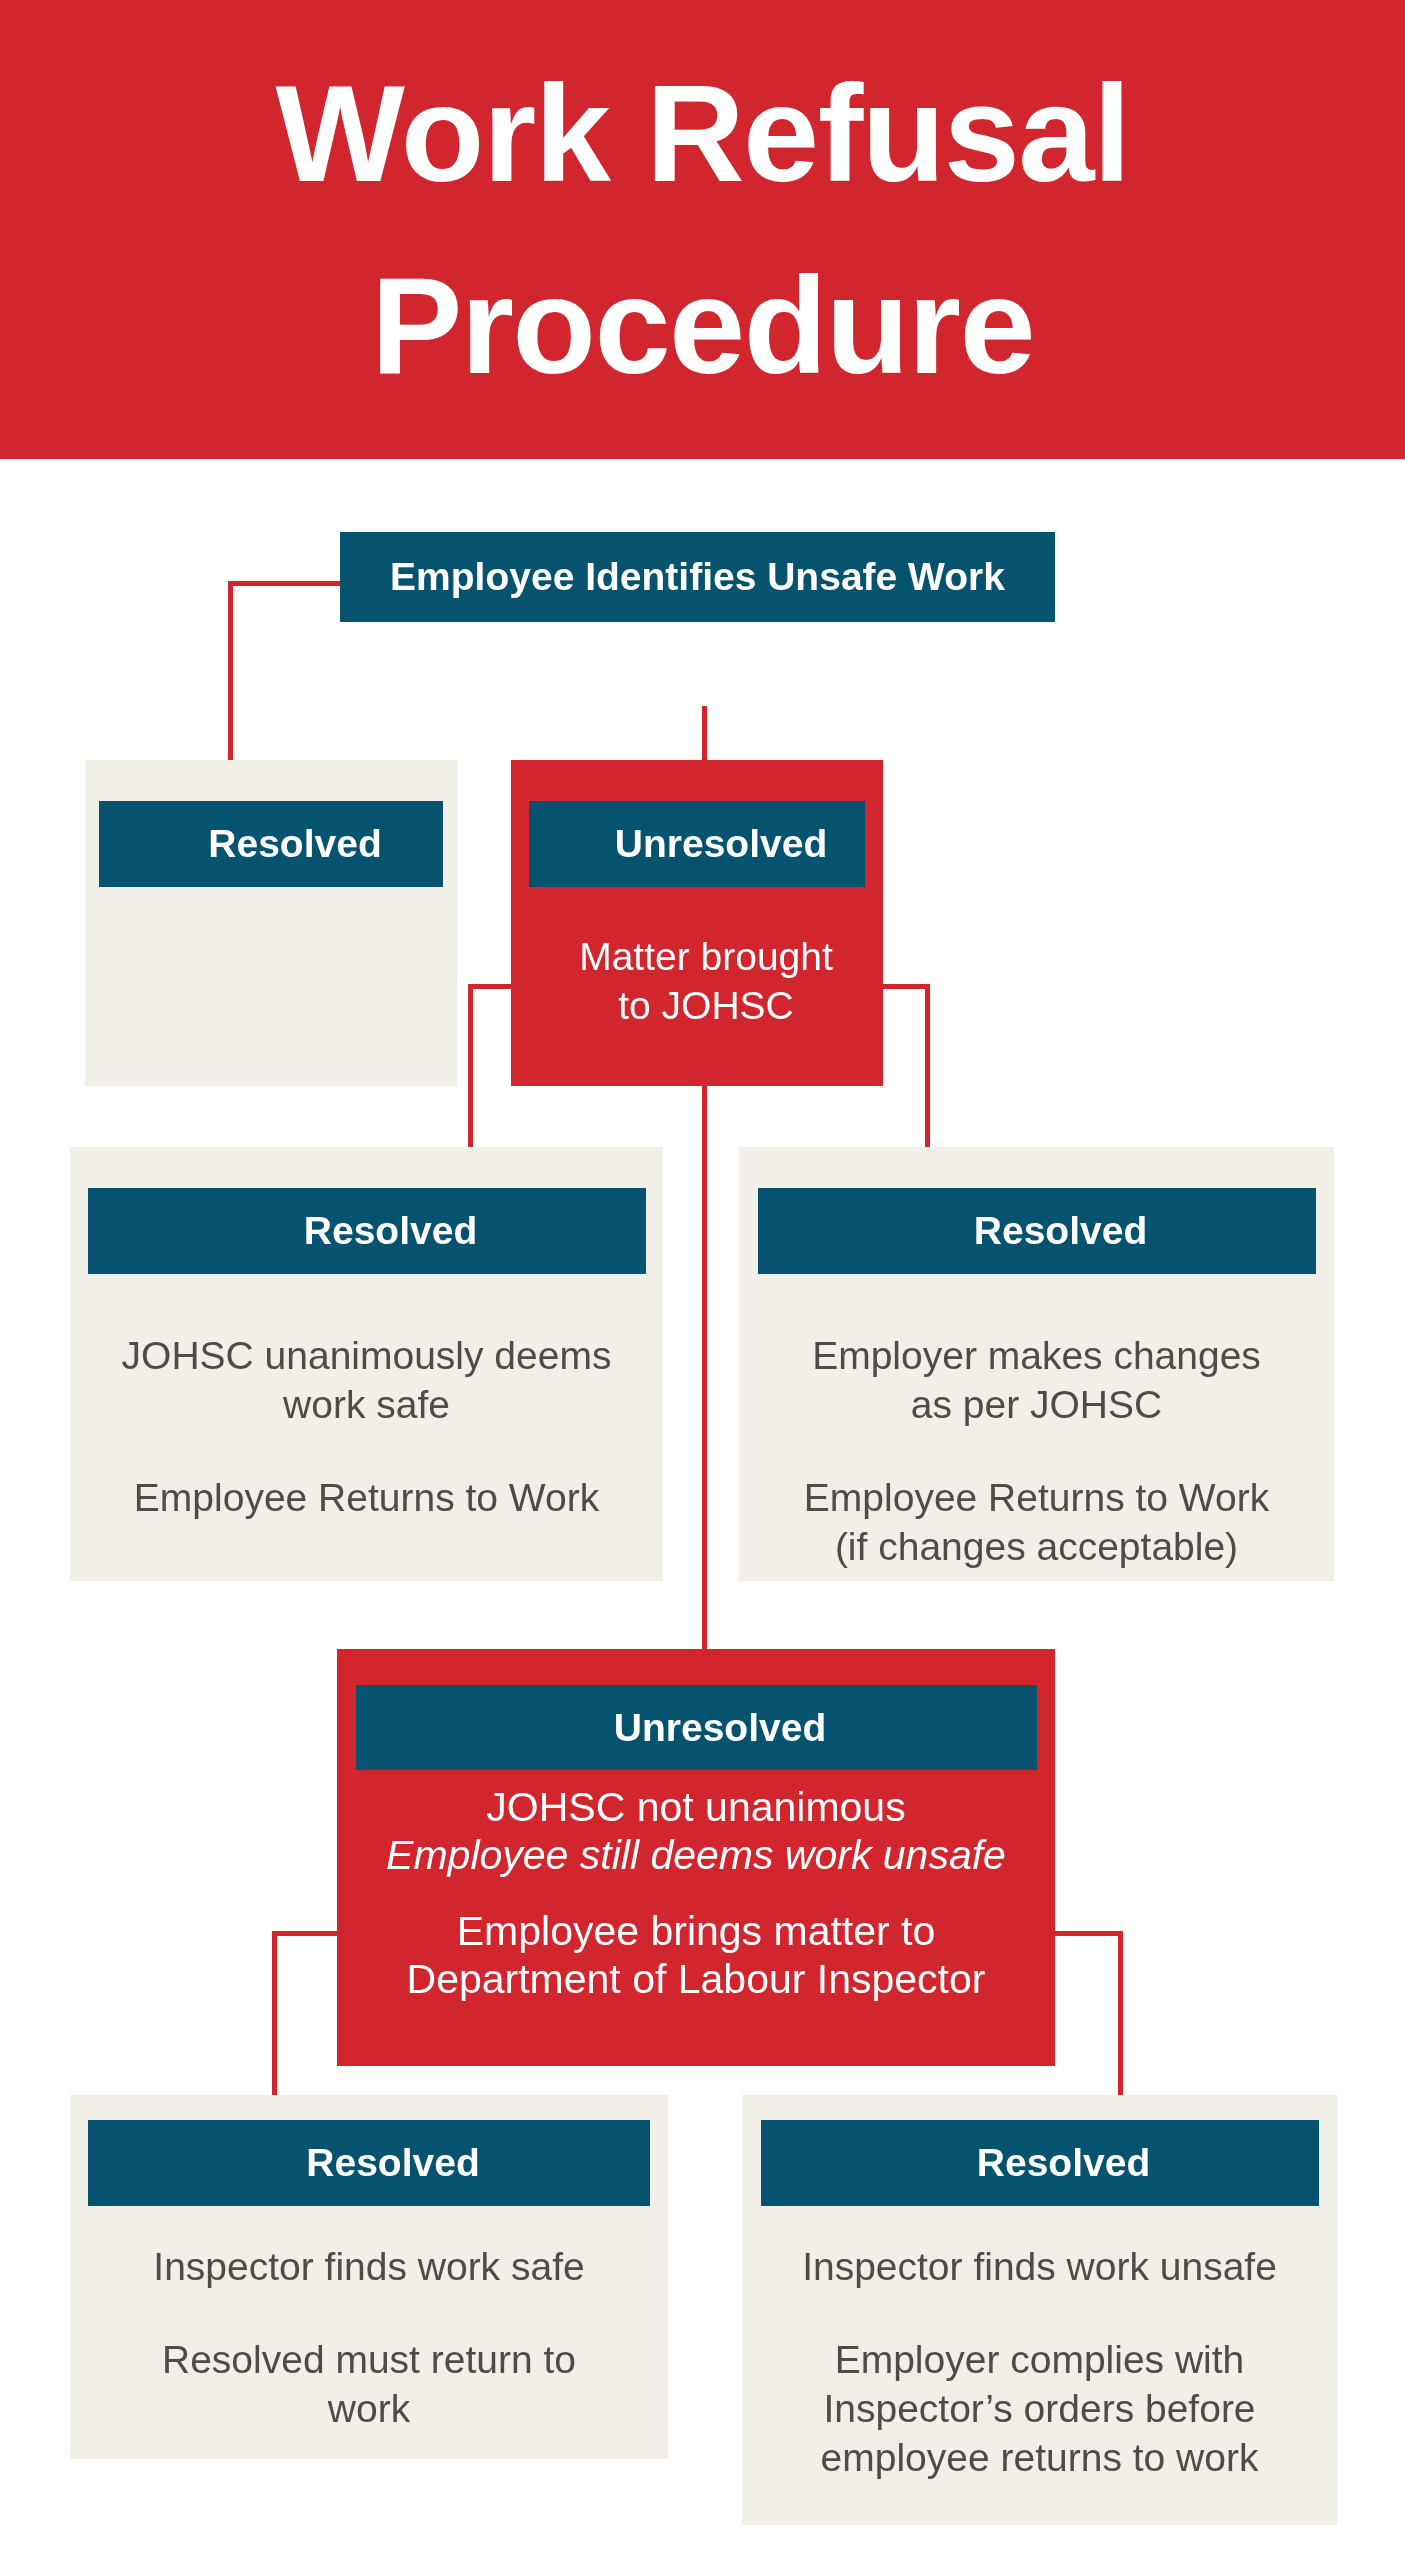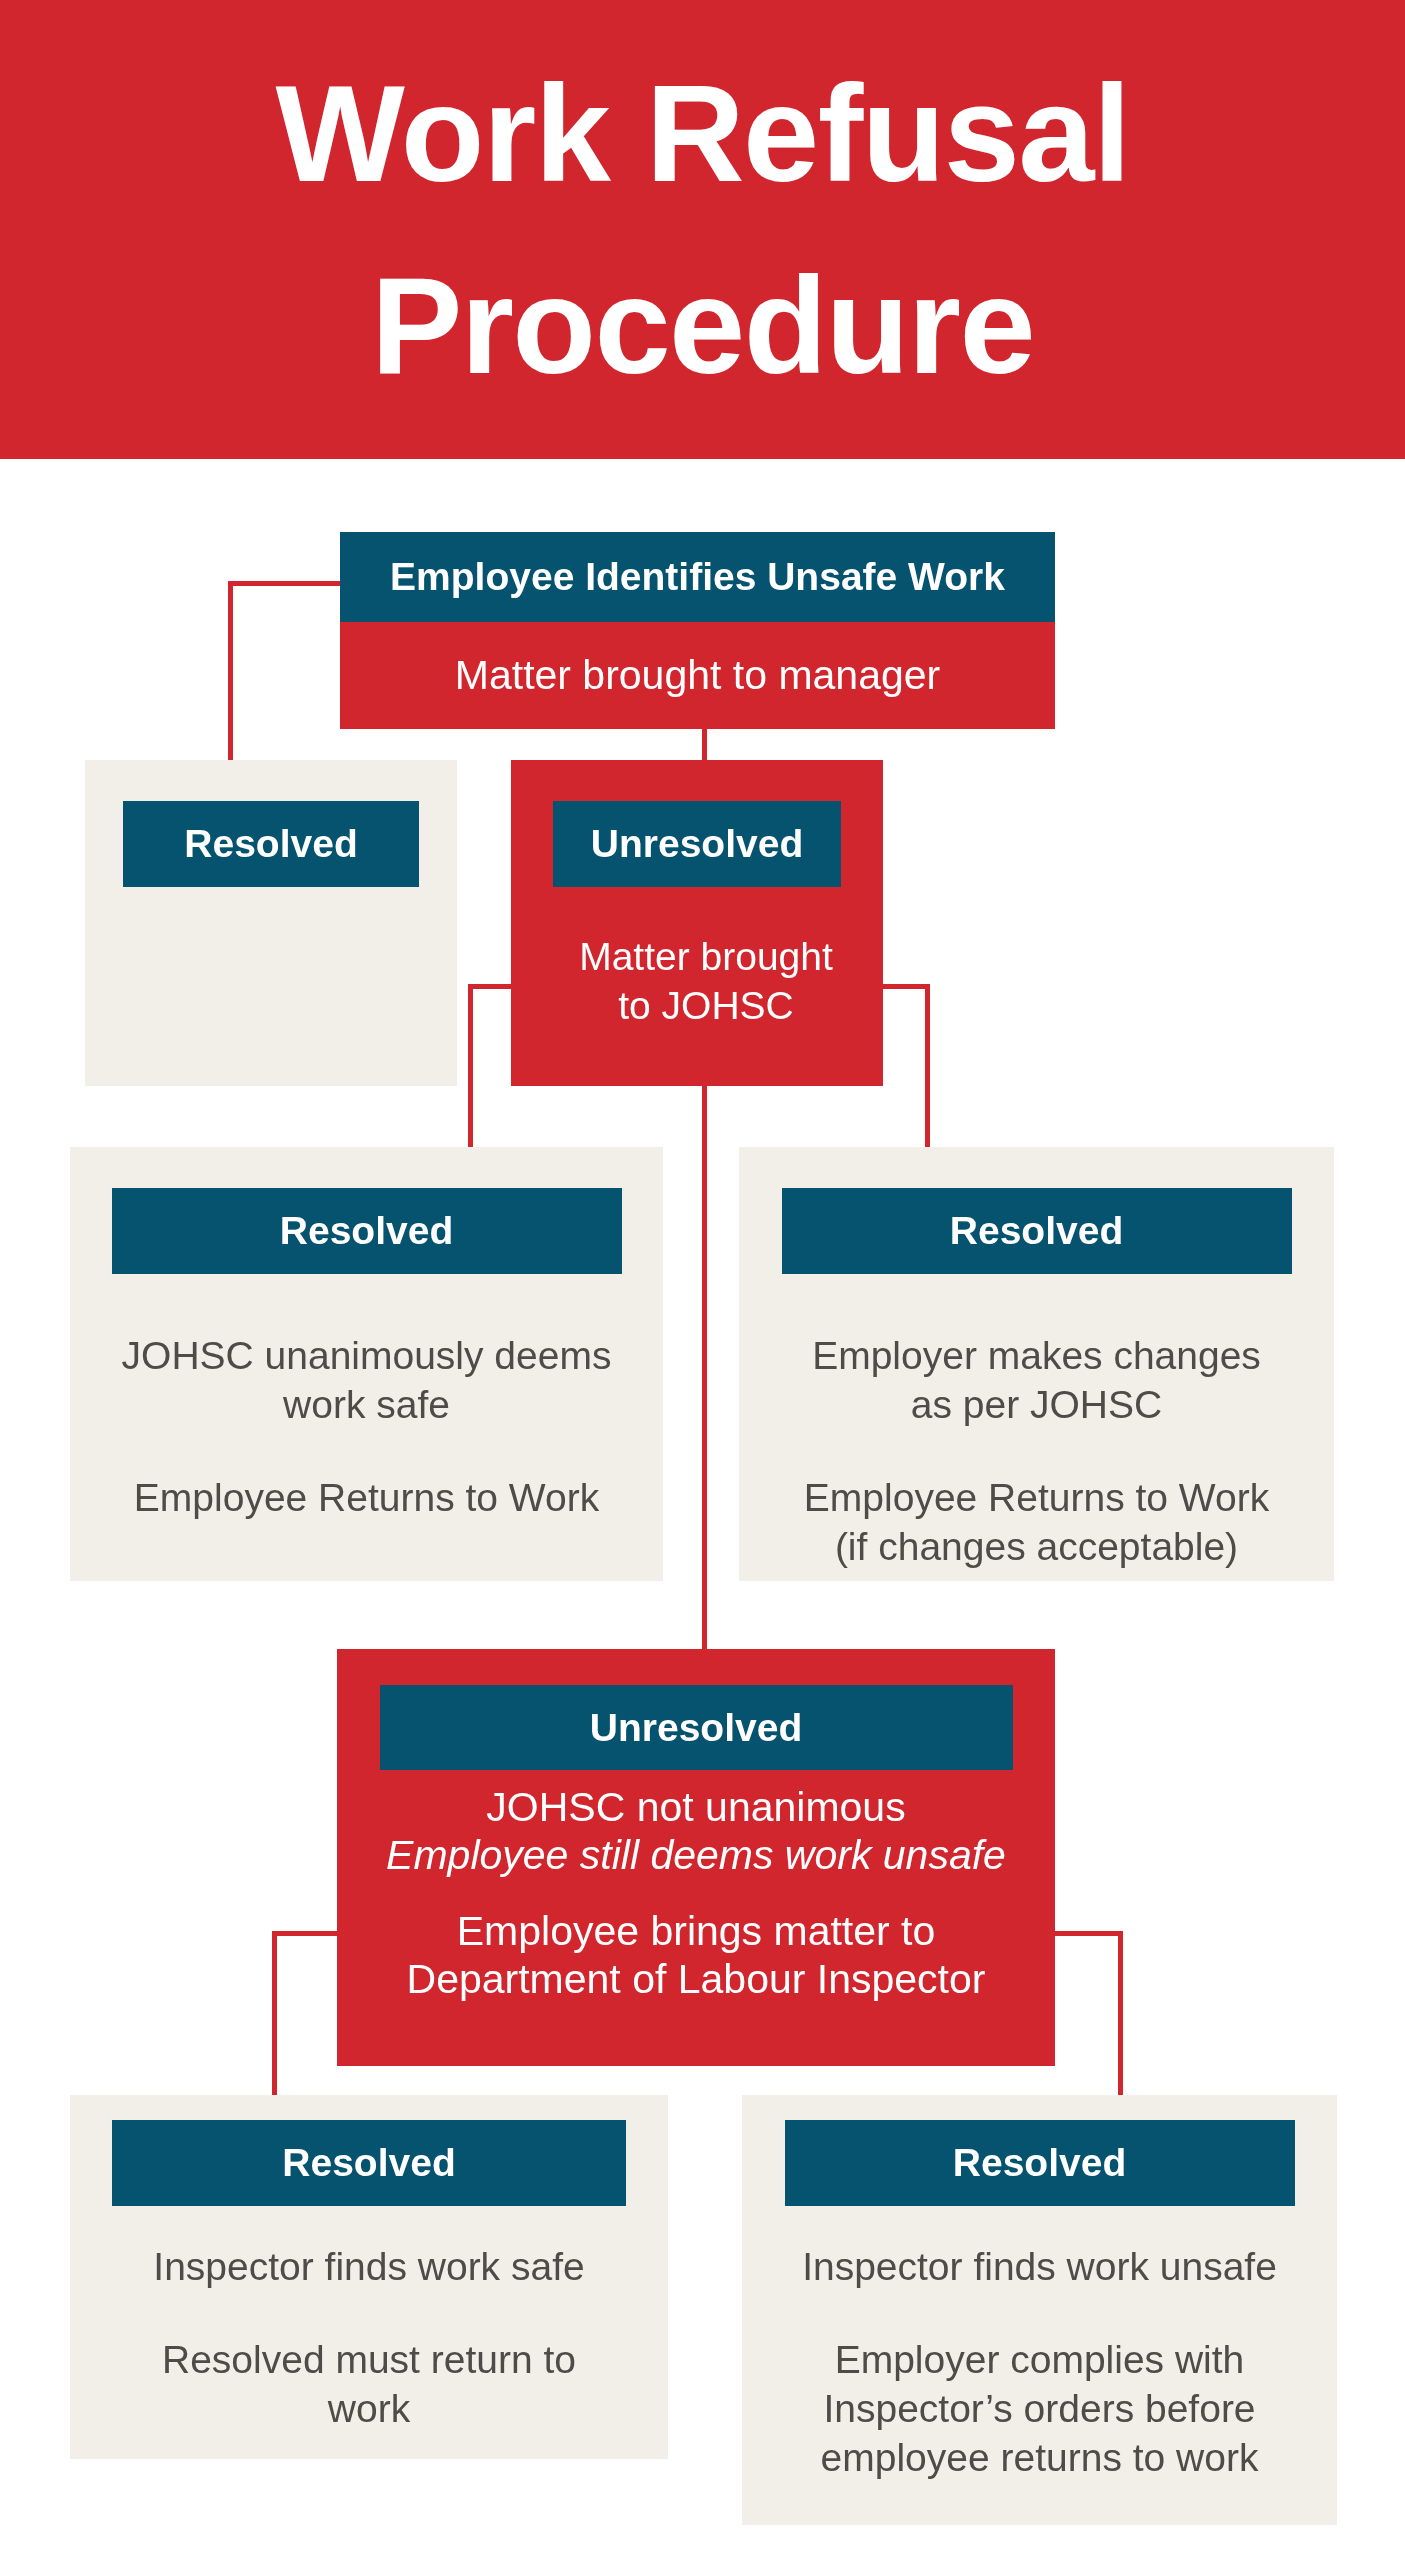--- a/index.html
+++ b/index.html
@@ -39,20 +39,21 @@
   
   .box-cream{background:var(--cream);}
   .box-red{background:var(--red);}
   .badge{
     background:var(--teal);
     color:var(--white);
     font-weight:bold;
     display:flex;align-items:center;justify-content:center;
     margin-left:auto;margin-right:auto;
     font-size:39px;
+    padding-left:48px;
   }
   .body-text{
     text-align:center;
     white-space:pre-line;
     color:var(--gray);
     font-size:39px;
     line-height:49px;
   }
   .on-red{color:var(--white);}
 
@@ -121,21 +122,20 @@
   <div class="abs line" style="left:882px;top:984px;width:48px;height:4.7px;"></div>
   <div class="abs line" style="left:925px;top:984px;width:4.7px;height:164px;"></div>
   <div class="abs line" style="left:702px;top:1083px;width:4.7px;height:567px;"></div>
   <div class="abs line" style="left:272px;top:1931px;width:66px;height:4.7px;"></div>
   <div class="abs line" style="left:272px;top:1931px;width:4.7px;height:165px;"></div>
   <div class="abs line" style="left:1055px;top:1931px;width:68px;height:4.7px;"></div>
   <div class="abs line" style="left:1118px;top:1931px;width:4.7px;height:165px;"></div>
 
   <div class="abs" id="start-box">
     <div class="head">Employee Identifies Unsafe Work</div>
-    <div class="sub">Matter brought to manager</div>
   </div>
 
   <div class="abs box-cream" id="row2-left">
     <div class="badge">Resolved</div>
   </div>
   <div class="abs box-red" id="row2-right">
     <div class="badge">Unresolved</div>
     <div class="body-text on-red">Matter brought
 to JOHSC</div>
   </div>

